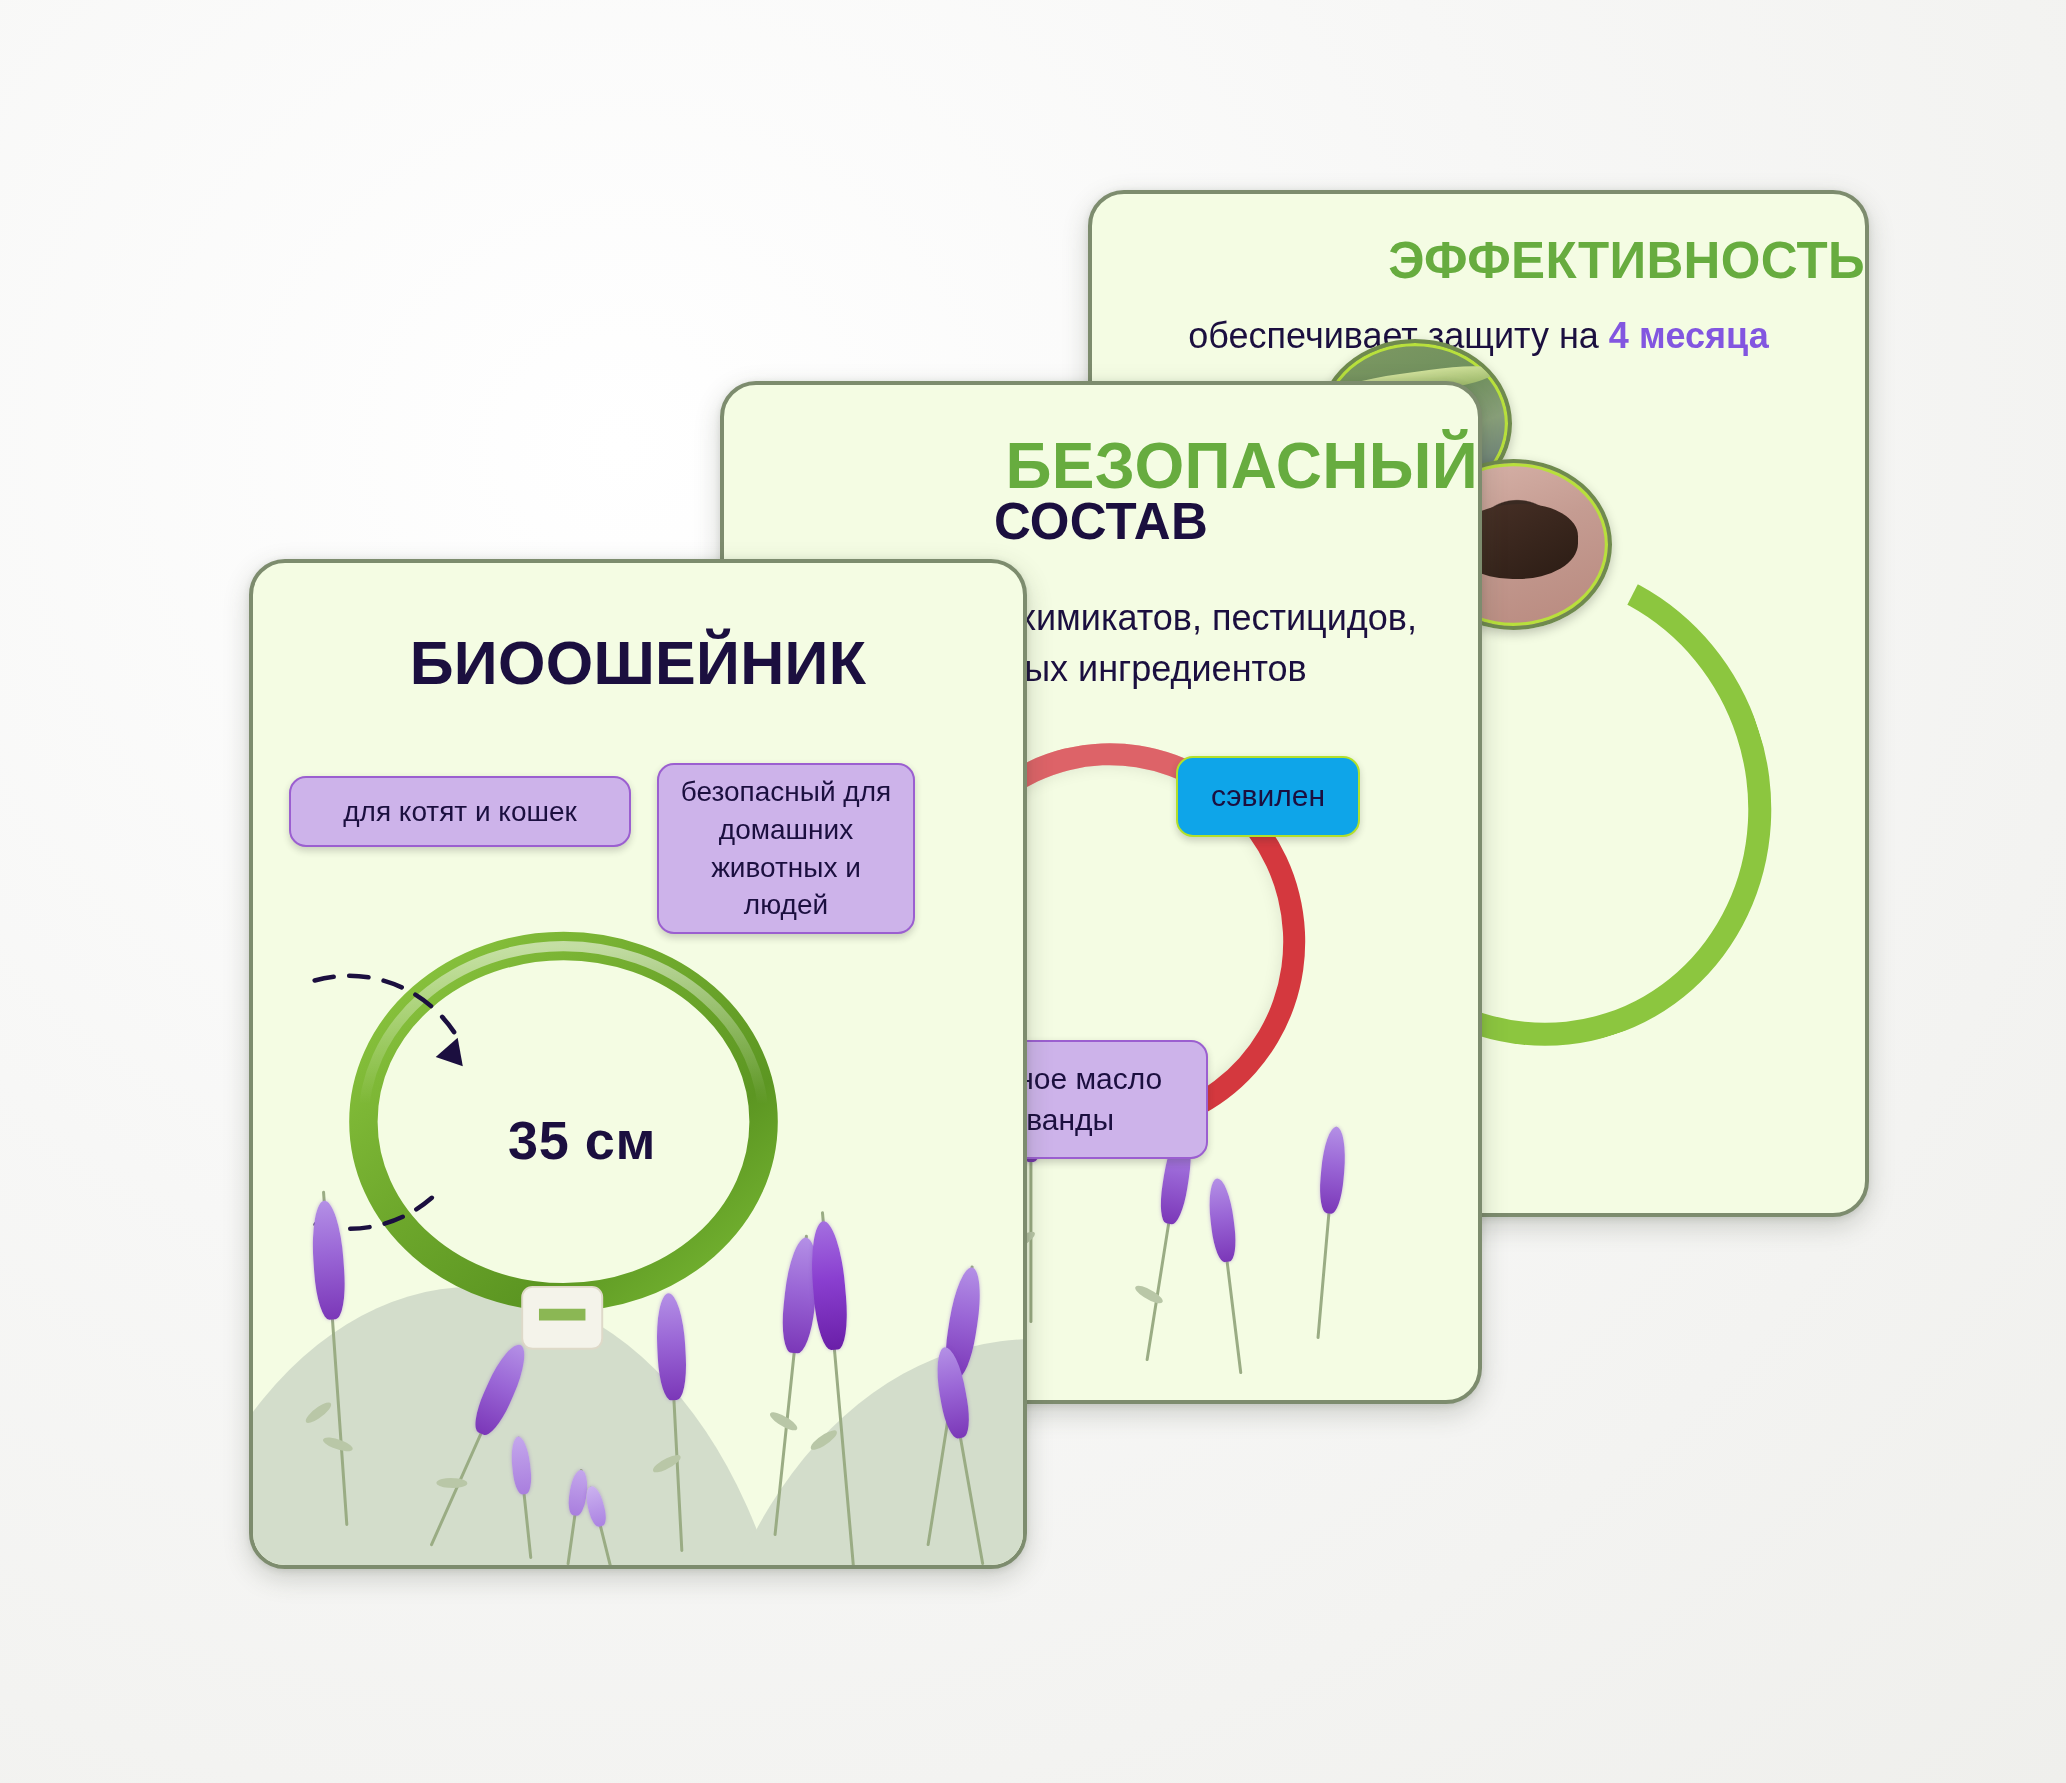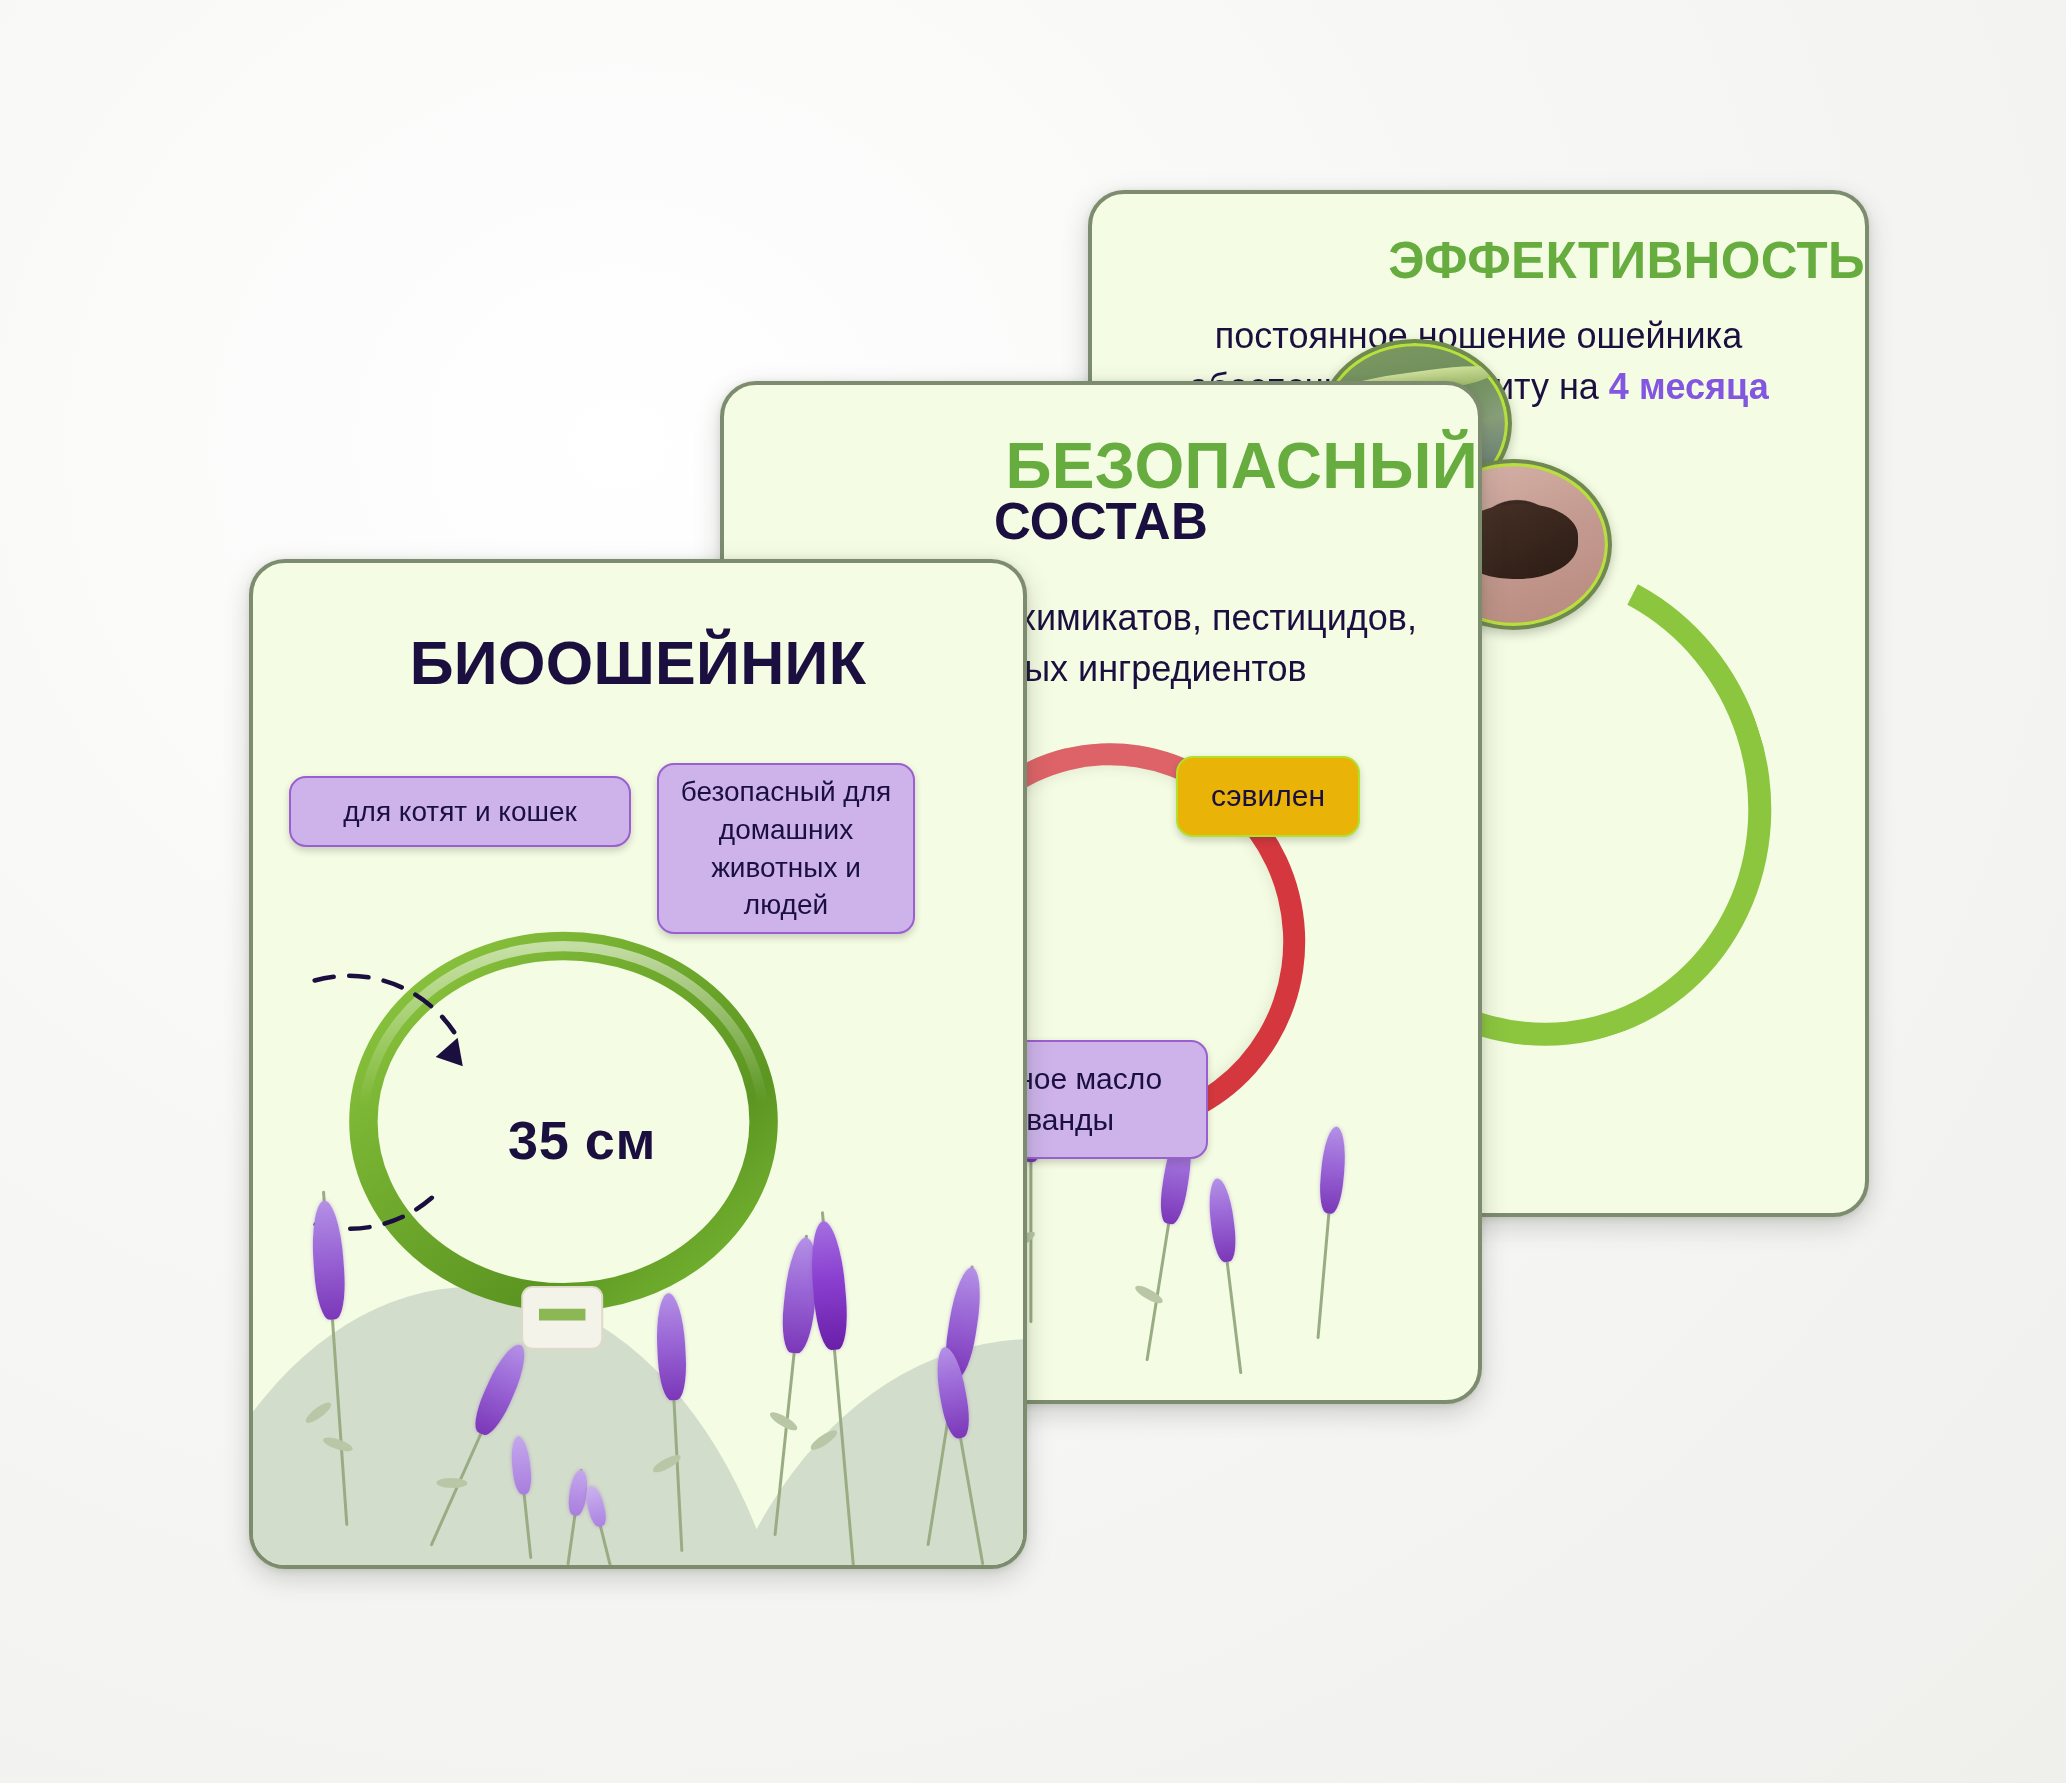--- a/index.html
+++ b/index.html
@@ -73,21 +73,21 @@
     align-items: center;
     justify-content: center;
     text-align: center;
     color: #1b0f3f;
     border-radius: 17px;
     line-height: 1.35;
     padding: 9px 13px;
     box-shadow: 0 3.2px 7.7px rgba(40,40,40,.20);
   }
   .badge.purple { background:#cdb3ea; border:2.6px solid #9b5fd0; }
-  .badge.green  { background:#eab308; border:2.6px solid #b2e02b; }
+  .badge.green  { background:#0ea5e9; border:2.6px solid #b2e02b; }
 
   
   #b-kittens { left:36px;  top:213px; width:342px; height:71px; font-size:28px; }
   #b-safe    { left:404px; top:200px; width:258px; height:171px; font-size:28px; }
 
   
   .ring-wrap { position:absolute; left:52px; top:365px; width:517px; height:426px; }
   .ring-size {
     position:absolute; left:203px; top:181px;
     font-size:54px; font-weight:bold; color:#1b0f3f; letter-spacing:0.6px;
@@ -182,21 +182,20 @@
 <body>
 
 <div class="stage">
 
   <div class="card back" id="card-back">
     <div class="card-inner">
 
       <div class="h-green" id="back-title">ЭФФЕКТИВНОСТЬ</div>
 
       <div class="body-dark" id="back-body">
-        <div>постоянное ношение ошейника</div>
         <div>
           <span>обеспечивает защиту на </span><span class="hl-purple">4 месяца</span>
         </div>
       </div>
 
       <div id="back-ring"></div>
       <div id="back-ring2"></div>
 
       <div class="photo" id="photo-tick">
         <div class="bug-body" style="left:36%;top:30%;width:28%;height:34%;background:linear-gradient(150deg,#a34432,#7d2e20);"></div>

